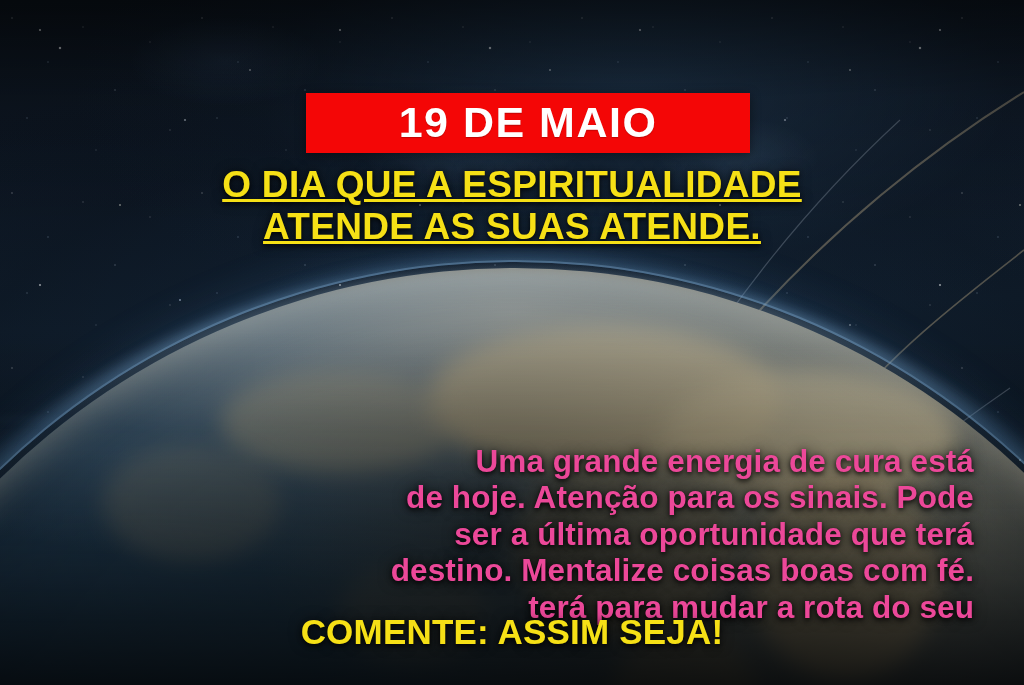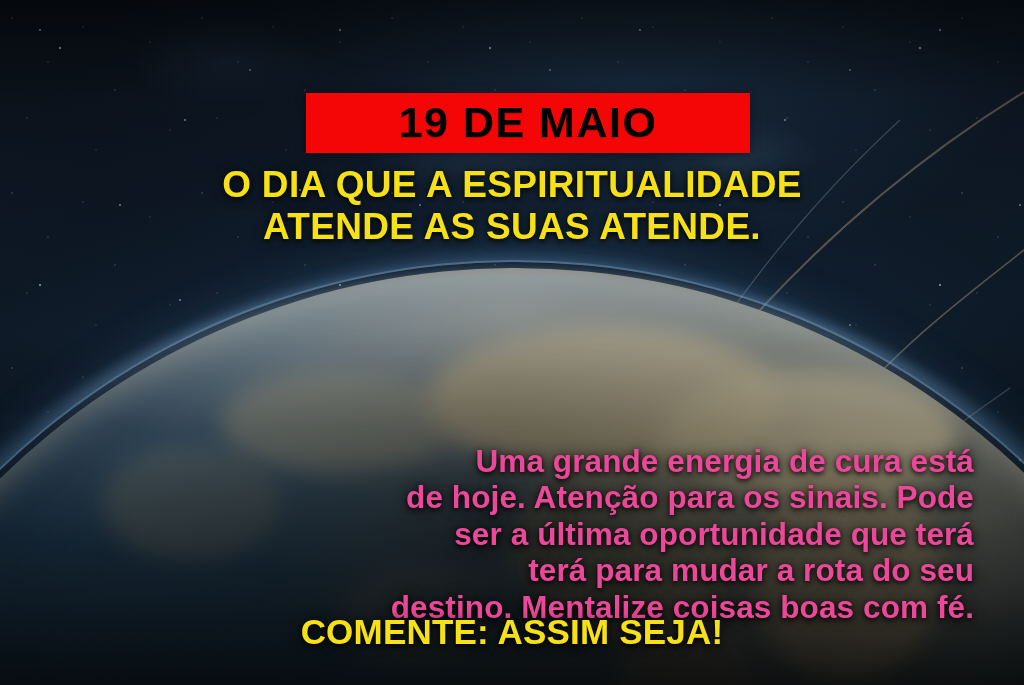--- a/index.html
+++ b/index.html
@@ -177,21 +177,21 @@
     top: 93px;
     width: 444px;
     height: 60px;
     background: #f40606;
     display: flex;
     align-items: center;
     justify-content: center;
     box-shadow: 0 2px 10px rgba(0,0,0,0.45);
   }
   .date-banner-text {
-    color: #000000;
+    color: #ffffff;
     font-size: 43px;
     font-weight: 700;
     letter-spacing: 1.5px;
     line-height: 1;
     white-space: nowrap;
     text-shadow: 0 1px 1px rgba(0,0,0,0.22);
     transform: translateY(-1px);
   }
 
   .headline {
@@ -202,20 +202,21 @@
     text-align: center;
     color: #f6e016;
     font-size: 37px;
     font-weight: 700;
     line-height: 1.13;
     letter-spacing: 0.3px;
     padding: 0 40px;
     text-shadow:
       0 2px 4px rgba(0,0,0,0.75),
       0 0 12px rgba(0,0,0,0.55);
+    text-decoration: underline;
   }
   .headline .hl-line { display: block; }
 
   .body-copy {
     position: absolute;
     left: 50px;
     right: 50px;
     top: 443px;
     text-align: right;
     color: #ec4899;
@@ -302,22 +303,22 @@
 
     <div class="headline">
       <span class="hl-line">O DIA QUE A ESPIRITUALIDADE</span>
       <span class="hl-line">ATENDE AS SUAS ATENDE.</span>
     </div>
 
     <div class="body-copy">
       <span class="bc-line">Uma grande energia de cura está</span>
       <span class="bc-line">de hoje. Atenção para os sinais. Pode</span>
       <span class="bc-line">ser a última oportunidade que terá</span>
+      <span class="bc-line">destino. Mentalize coisas boas com fé.</span>
       <span class="bc-line">terá para mudar a rota do seu</span>
-      <span class="bc-line">destino. Mentalize coisas boas com fé.</span>
     </div>
 
     <div class="cta">
       <span>COMENTE: ASSIM SEJA!</span>
     </div>
 
   </div>
 </div>
 
 </body></html>

